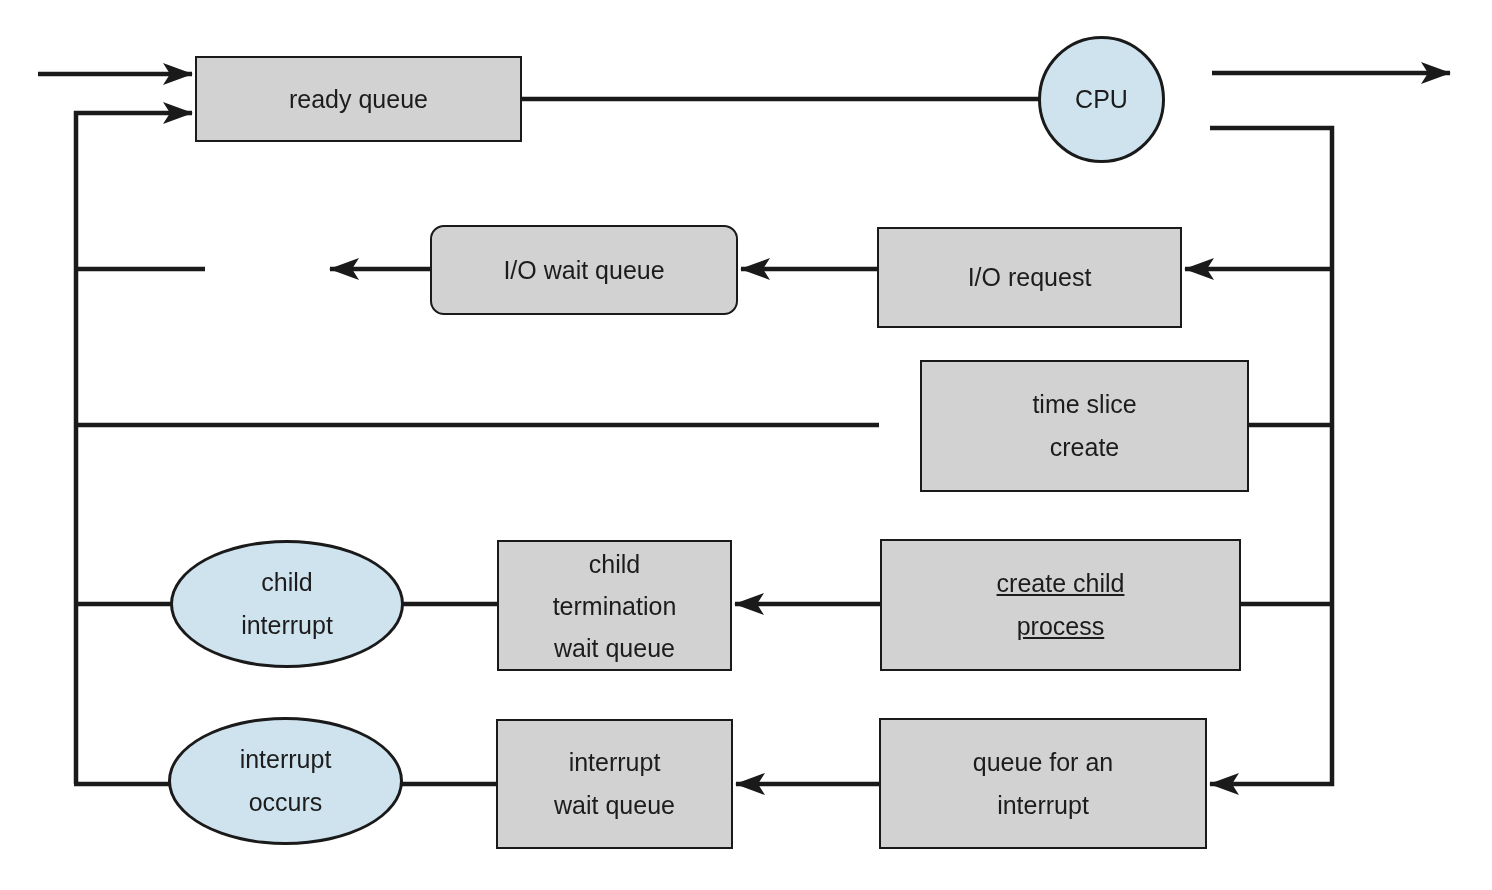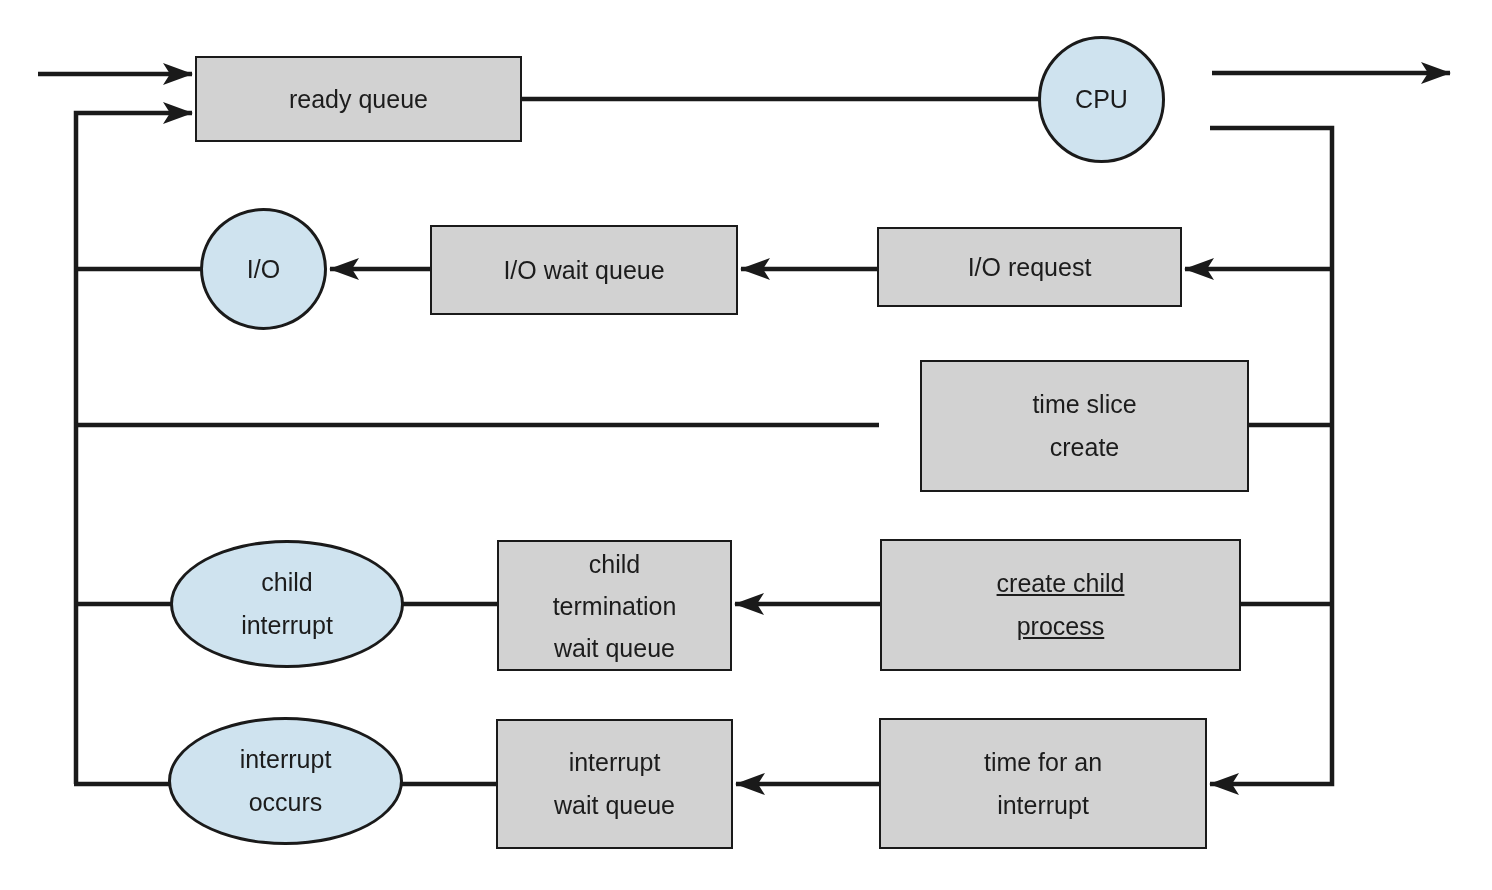--- a/index.html
+++ b/index.html
@@ -88,29 +88,26 @@
   </svg>
 
   <div class="node" style="left:195px;top:56px;width:327px;height:86px;">
     <span>ready queue</span>
   </div>
 
   <div class="node bubble" style="left:1038px;top:36px;width:127px;height:127px;">
     <span>CPU</span>
   </div>
 
-  <div class="node bubble" style="left:200px;top:208px;width:127px;height:122px;">
-    <span>I/O</span>
-  </div>
 
-  <div class="node" style="left:430px;top:225px;width:308px;height:90px;">
+  <div class="node" style="left:430px;top:225px;width:308px;height:90px;border-radius:14px;">
     <span>I/O wait queue</span>
   </div>
 
-  <div class="node" style="left:877px;top:227px;width:305px;height:80px;">
+  <div class="node" style="left:877px;top:227px;width:305px;height:101px;">
     <span>I/O request</span>
   </div>
 
   <div class="node" style="left:879px;top:360px;width:329px;height:132px;margin-left:41px;">
     <span>time slice</span>
     <span>create</span>
   </div>
 
   <div class="node bubble" style="left:170px;top:540px;width:234px;height:128px;">
     <span>child</span>
@@ -132,17 +129,17 @@
     <span>interrupt</span>
     <span>occurs</span>
   </div>
 
   <div class="node" style="left:496px;top:719px;width:237px;height:130px;">
     <span>interrupt</span>
     <span>wait queue</span>
   </div>
 
   <div class="node" style="left:879px;top:718px;width:328px;height:131px;">
-    <span>time for an</span>
+    <span>queue for an</span>
     <span>interrupt</span>
   </div>
 
 </div>
 
 </body></html>

